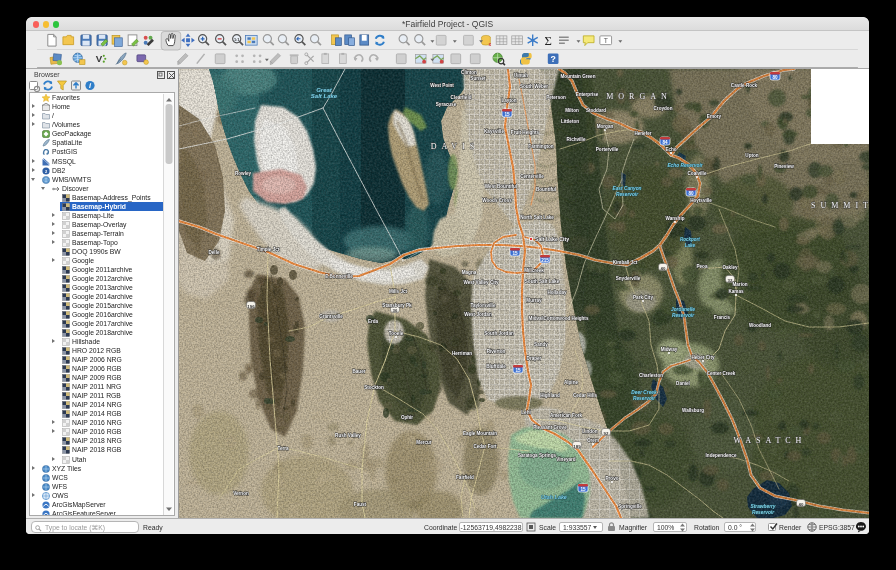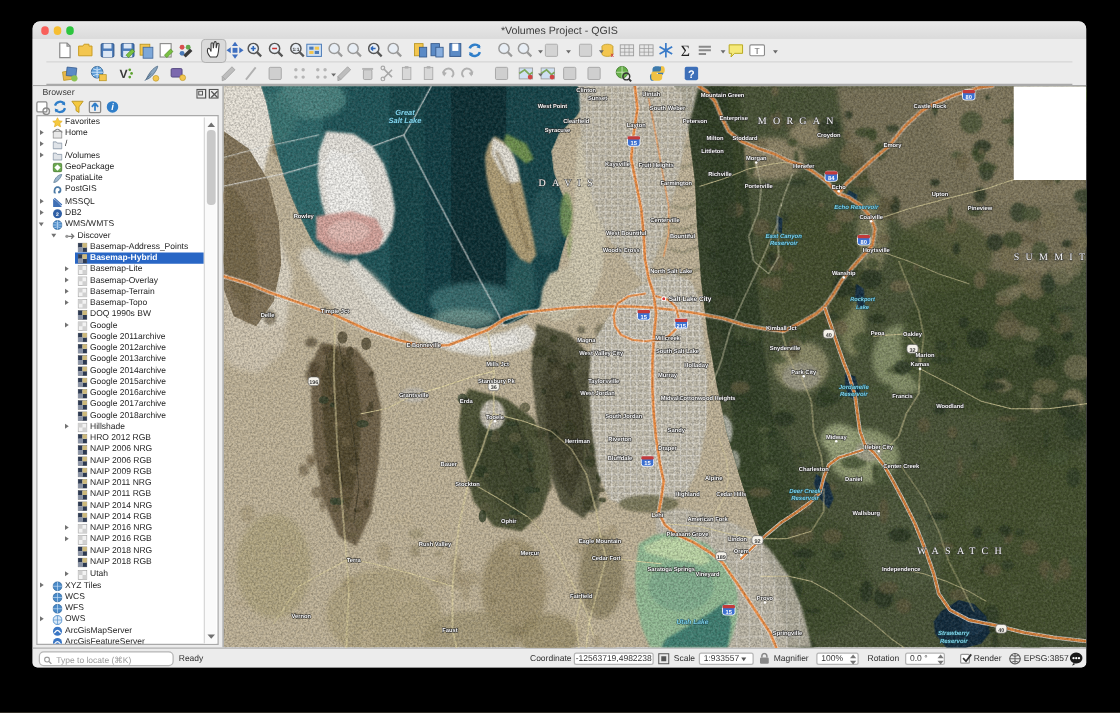--- a/index.html
+++ b/index.html
@@ -20,21 +20,21 @@
 #sbar{position:absolute;left:0;top:501px;width:843px;height:16px;background:#ececec;border-top:1px solid #b0b0b0;font-size:6.8px;color:#2e2e2e}
 .sbox{position:absolute;background:#fff;border:1px solid #b5b5b5;border-radius:2px;font-size:6.8px;color:#333}
 .slab{position:absolute;top:4.5px;font-size:6.8px;color:#2e2e2e}
 #scroll{position:absolute;right:1px;top:1px;width:10px;height:421px;background:#fafafa;border-left:1px solid #d8d8d8}
 </style></head><body>
 <div id="win">
 <div id="tbar">
  <div class="tl" style="left:6.5px;background:#f9605a"></div>
  <div class="tl" style="left:16.5px;background:#f6be32"></div>
  <div class="tl" style="left:26.5px;background:#2dc53e"></div>
- <div id="title">*Volumes Project - QGIS</div>
+ <div id="title">*Fairfield Project - QGIS</div>
 </div>
 <svg id="toolbars" width="843" height="38" viewBox="0 0 843 38">
       <rect width="843" height="38" fill="#ececec"></rect>
       <line x1="0" y1="19" x2="843" y2="19" stroke="#d6d6d6"></line>
       <line x1="0" y1="37.5" x2="843" y2="37.5" stroke="#a9a9a9"></line>
       <g transform="translate(15,9.5)">
         <path d="M-4 -6 L2 -6 L4.5 -3.5 L4.5 6 L-4 6 Z" fill="#fff" stroke="#8a8a8a" stroke-width="1"></path>
         <path d="M2 -6 L2 -3.5 L4.5 -3.5" fill="none" stroke="#8a8a8a" stroke-width="1"></path>
       </g>
       <g transform="translate(32,9.5)">

